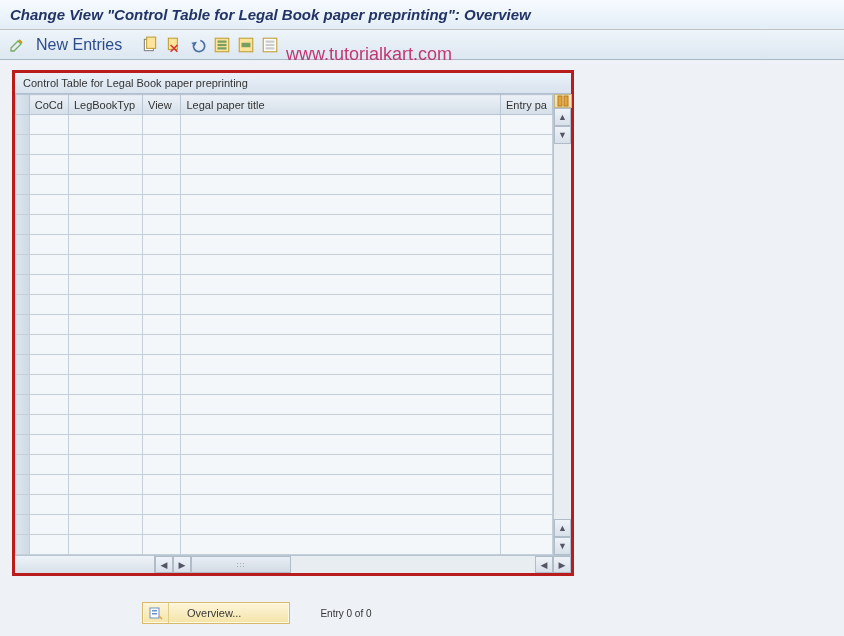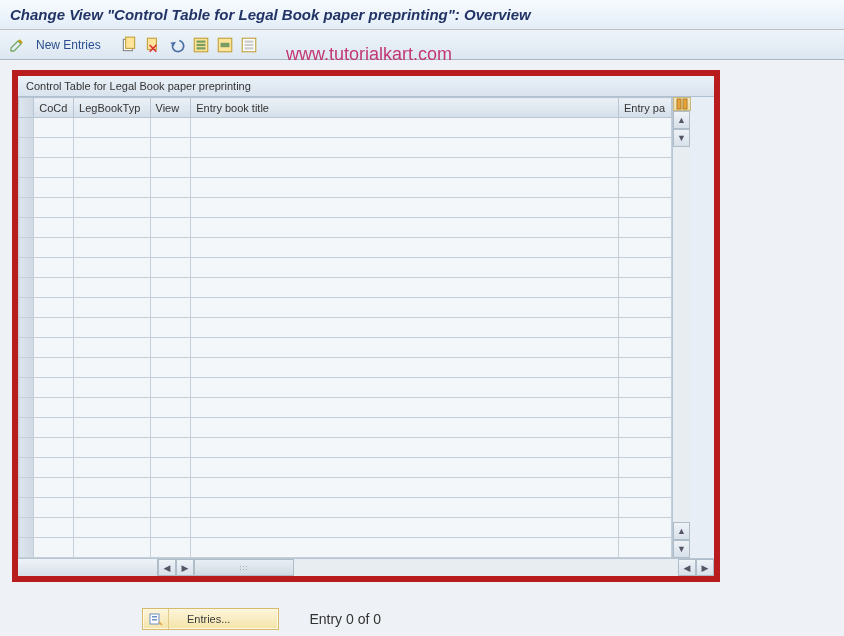--- a/index.html
+++ b/index.html
@@ -38,44 +38,44 @@
       display: inline-flex;
       align-items: center;
       justify-content: center;
       cursor: pointer;
     }
     .tool-icon svg { width: 16px; height: 16px; }
     .toolbar-link {
       color: #2a4d8f;
       cursor: pointer;
       padding: 0 6px;
-      font-size: 12px;
+      font-size: 16px;
       text-align: right;
     }
     .toolbar-spacer { width: 4px; }
     .icon-btn {
       width: 20px;
       height: 20px;
       display: inline-flex;
       align-items: center;
       justify-content: center;
       cursor: pointer;
       border: 1px solid transparent;
     }
     
     .workarea {
       padding: 10px 12px;
       background: #eef2f6;
       height: calc(636px - 22px - 30px);
       position: relative;
     }
     .grid-container {
-      border: 6px solid #b91c1c;
+      border: 3px solid #b91c1c;
       background: #e8eef5;
-      width: 708px;
+      width: 562px;
     }
     .grid-title {
       background: linear-gradient(#eaf1f8, #d9e3ee);
       border-bottom: 1px solid #b0c0d0;
       padding: 4px 8px;
       font-size: 11px;
       color: #333;
     }
     .grid-scroll-wrap {
       position: relative;
@@ -206,21 +206,21 @@
       align-items: center;
       justify-content: center;
       color: #5a7fb8;
     }
     .position-btn .pbtn-text {
       padding: 0 18px;
       color: #3a3a3a;
     }
     .entry-text {
       color: #333;
-      font-size: 14px;
+      font-size: 10px;
     }
     
     .watermark {
       position: absolute;
       top: 44px;
       left: 286px;
       color: #be185d;
       font-family: "Comic Sans MS", cursive, sans-serif;
       font-size: 18px;
       opacity: 0.85;
@@ -289,21 +289,21 @@
   <div class="grid-container">
     <div class="grid-title">Control Table for Legal Book paper preprinting</div>
     <div class="grid-scroll-wrap">
       <table class="grid-table">
         <thead>
           <tr>
             <th class="row-selector"></th>
             <th class="col-cocd">CoCd</th>
             <th class="col-legbk">LegBookTyp</th>
             <th class="col-width">View</th>
-            <th class="col-title">Entry book title</th>
+            <th class="col-title">Legal paper title</th>
             <th class="col-last">Entry pa</th>
           </tr>
         </thead>
         <tbody id="grid-body">
             <tr>
               <td class="row-selector"></td>
               <td></td>
               <td></td>
               <td></td>
               <td></td>
@@ -507,17 +507,17 @@
   <div class="footer-area">
     <div class="position-btn">
       <span class="pbtn-icon">
         <svg width="14" height="14" viewBox="0 0 14 14">
             <rect x="1" y="2" width="9" height="10" fill="#fff" stroke="#6a8fc7"></rect>
             <rect x="3" y="4" width="5" height="1.5" fill="#6a8fc7"></rect>
             <rect x="3" y="7" width="5" height="1.5" fill="#6a8fc7"></rect>
             <path d="M10 10 L13 13" stroke="#e2a23c" stroke-width="1.5"></path>
           </svg>
       </span>
-      <span class="pbtn-text">Entries...</span>
+      <span class="pbtn-text">Overview...</span>
     </div>
     <div class="entry-text">Entry 0 of 0</div>
   </div>
 </div>
 
 </body></html>

